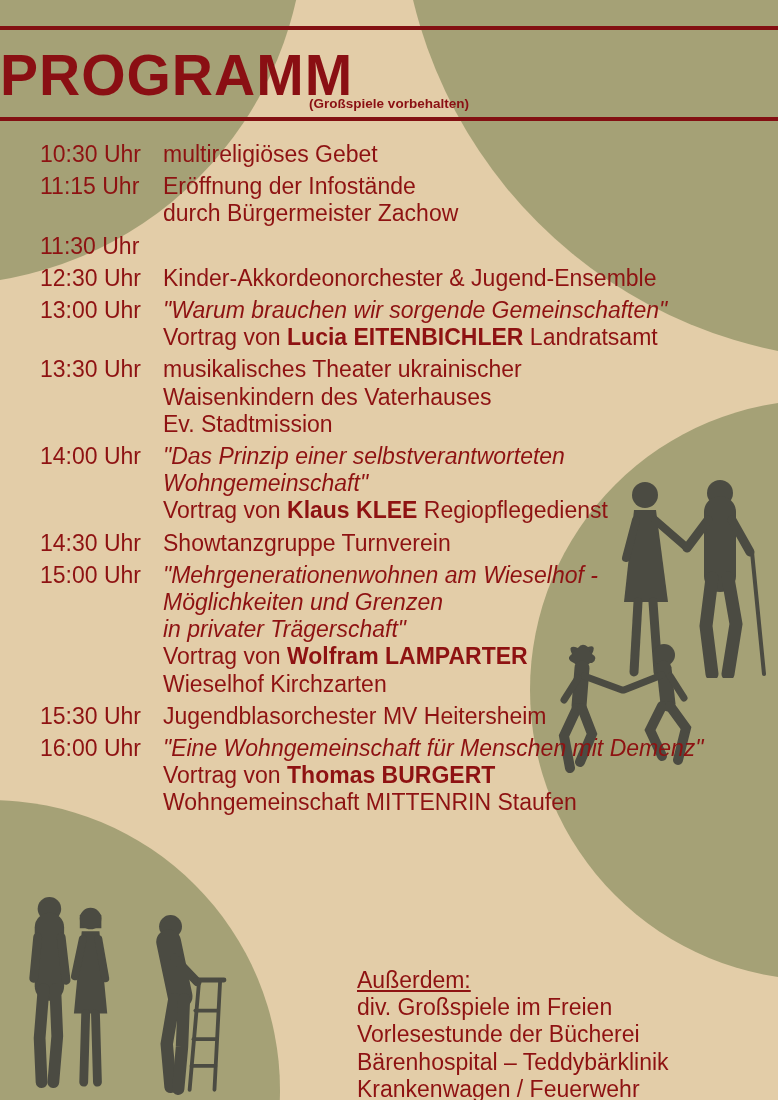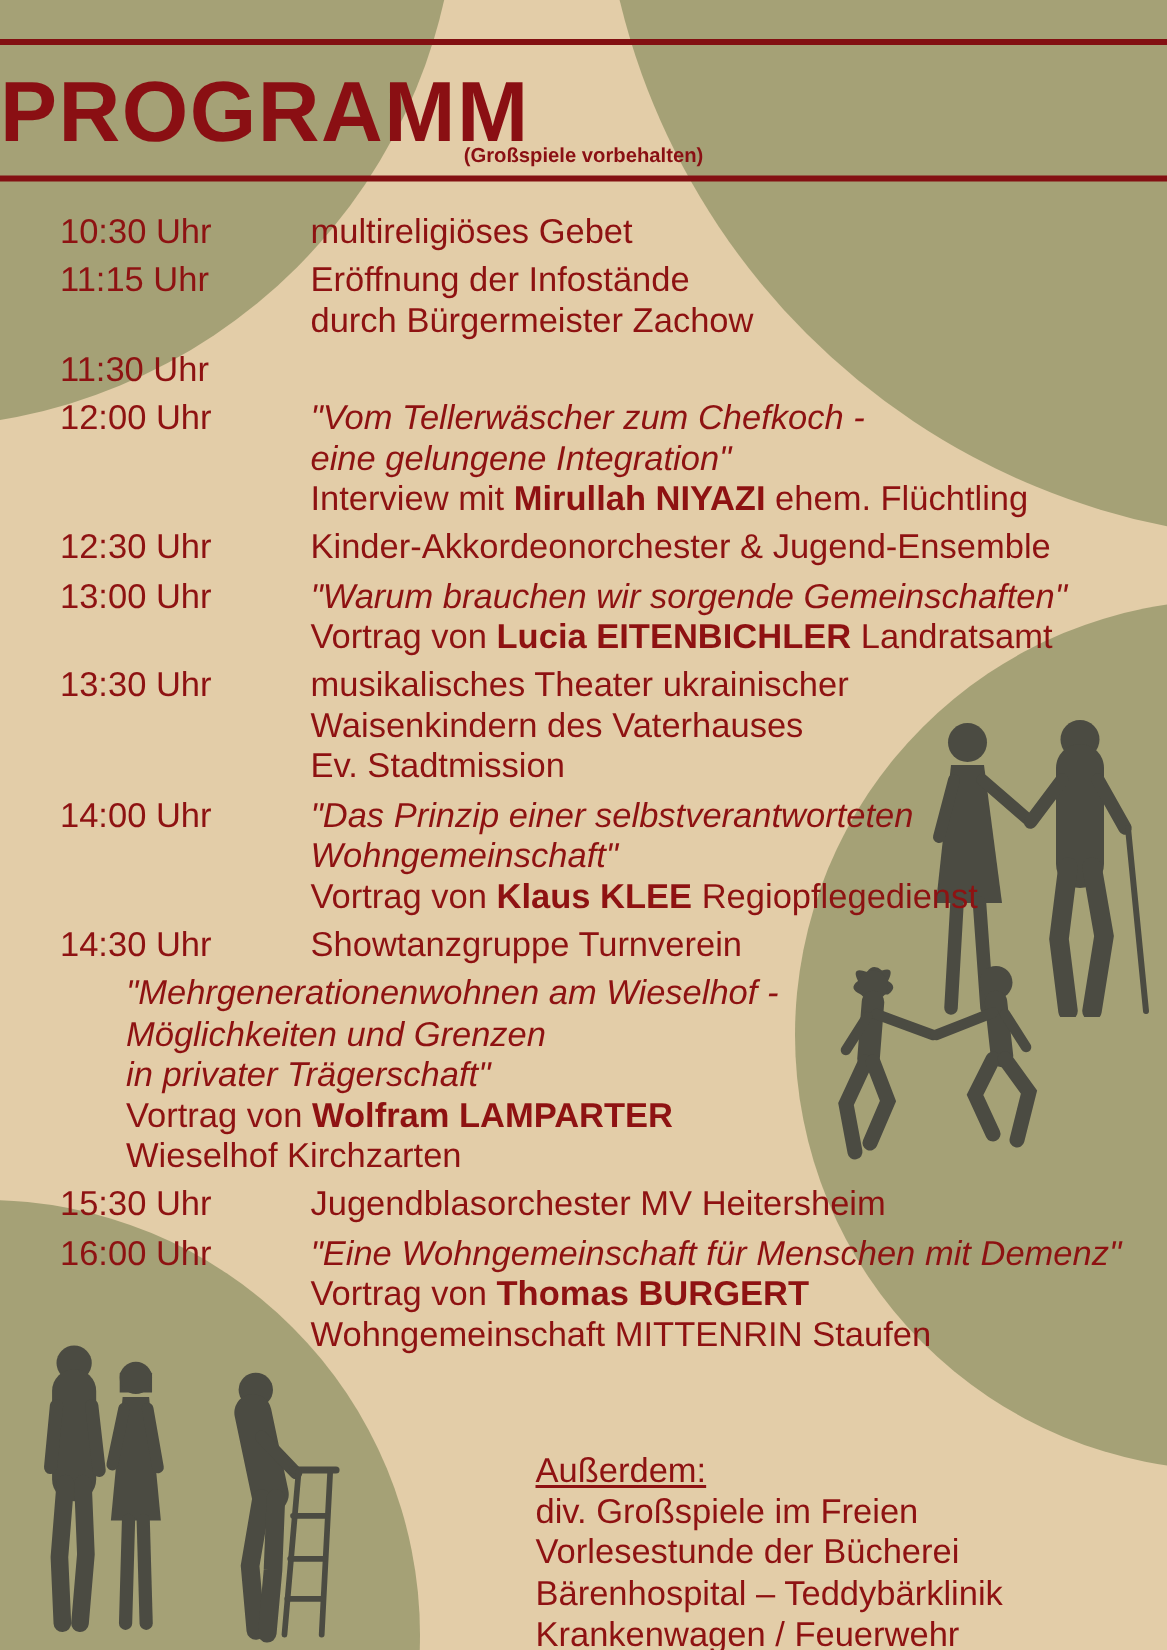--- a/index.html
+++ b/index.html
@@ -31,21 +31,21 @@
   }
   .subtitle{
     position:absolute; top:96px; left:0; width:778px; text-align:center;
     font-size:13.5px; font-weight:bold; color:#8a0f13; z-index:4;
   }
 
   
   .schedule{position:absolute; top:141px; left:40px; width:710px; z-index:3; font-size:23px;}
   .entry{display:flex; margin-bottom:5px;}
   .time{width:123px; flex:none; line-height:27.2px; white-space:nowrap;}
-  .content{flex:1;margin-left:44px;}
+  .content{flex:1;}
   .line{line-height:27.2px; white-space:nowrap;}
   .b{font-weight:bold;}
   .i{font-style:italic;}
 
   
   .extras{position:absolute; left:357px; top:928px; z-index:3; font-size:23px; line-height:27.2px;margin-top:39px;}
   .extras-heading{text-decoration:underline;}
 </style>
 </head>
 <body>
@@ -73,28 +73,20 @@
         <div class="time">11:15 Uhr</div>
         <div class="content">
           <div class="line"><span>Eröffnung der Infostände</span></div>
           <div class="line"><span>durch Bürgermeister Zachow</span></div>
         </div>
       </div>
       <div class="entry">
         <div class="time">11:30 Uhr</div>
       </div>
       <div class="entry">
-        <div class="time">12:00 Uhr</div>
-        <div class="content">
-          <div class="line"><span class="i">"Vom Tellerwäscher zum Chefkoch -</span></div>
-          <div class="line"><span class="i">eine gelungene Integration"</span></div>
-          <div class="line"><span>Interview mit </span><span class="b">Mirullah NIYAZI</span><span> ehem. Flüchtling</span></div>
-        </div>
-      </div>
-      <div class="entry">
         <div class="time">12:30 Uhr</div>
         <div class="content">
           <div class="line"><span>Kinder-Akkordeonorchester &amp; Jugend-Ensemble</span></div>
         </div>
       </div>
       <div class="entry">
         <div class="time">13:00 Uhr</div>
         <div class="content">
           <div class="line"><span class="i">"Warum brauchen wir sorgende Gemeinschaften"</span></div>
           <div class="line"><span>Vortrag von </span><span class="b">Lucia EITENBICHLER</span><span> Landratsamt</span></div>
@@ -116,20 +108,21 @@
           <div class="line"><span>Vortrag von </span><span class="b">Klaus KLEE</span><span> Regiopflegedienst</span></div>
         </div>
       </div>
       <div class="entry">
         <div class="time">14:30 Uhr</div>
         <div class="content">
           <div class="line"><span>Showtanzgruppe Turnverein</span></div>
         </div>
       </div>
       <div class="entry">
+        <div class="time">15:00 Uhr</div>
         <div class="content">
           <div class="line"><span class="i">"Mehrgenerationenwohnen am Wieselhof -</span></div>
           <div class="line"><span class="i">Möglichkeiten und Grenzen</span></div>
           <div class="line"><span class="i">in privater Trägerschaft"</span></div>
           <div class="line"><span>Vortrag von </span><span class="b">Wolfram LAMPARTER</span></div>
           <div class="line"><span>Wieselhof Kirchzarten</span></div>
         </div>
       </div>
       <div class="entry">
         <div class="time">15:30 Uhr</div>

